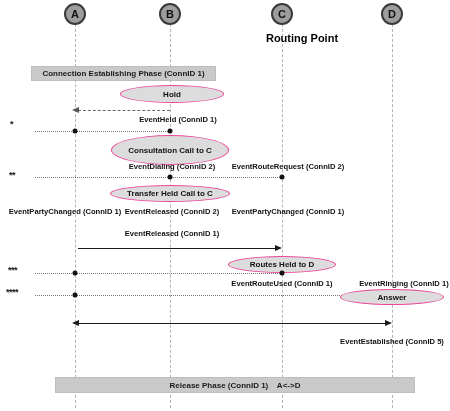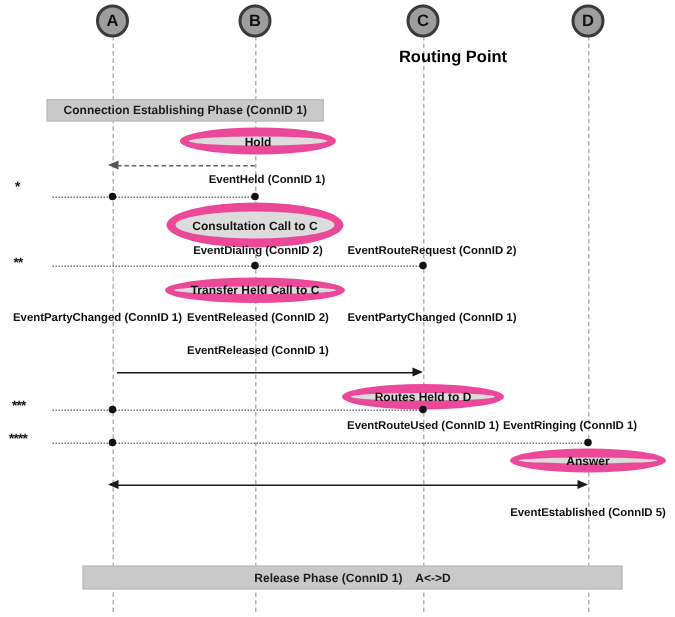--- a/index.html
+++ b/index.html
@@ -45,21 +45,21 @@
     font-size: 8px;
     font-weight: bold;
     text-align: center;
     line-height: 14px;
     white-space: pre;
   }
   
   .action-ellipse {
     position: absolute;
     background: #dcdcdc;
-    border: 6px solid #ec4899;
+    border: 1px solid #ec4899;
     border-radius: 50%;
     box-sizing: border-box;
     color: #111;
     font-size: 8px;
     font-weight: bold;
     text-align: center;
     display: flex;
     align-items: center;
     justify-content: center;
     white-space: nowrap;
@@ -174,28 +174,28 @@
   <div class="arrow-head right" style="left:275px; top:245px;"></div>
 
   <div class="action-ellipse" style="left:228px; top:256px; width:108px; height:17px;">Routes Held to D</div>
 
   <div class="star-marker" style="left:8px; top:265px;">***</div>
   <div class="sync-line" style="left:35px; top:273px; width:247px;"></div>
   <div class="dot" style="left:75px; top:273px;"></div>
   <div class="dot" style="left:282px; top:273px;"></div>
 
   <div class="evt-label" style="left:282px; top:279px;">EventRouteUsed (ConnID 1)</div>
-  <div class="evt-label" style="left:380px; top:279px;">EventRinging (ConnID 1)</div>
+  <div class="evt-label" style="left:404px; top:279px;">EventRinging (ConnID 1)</div>
 
   <div class="star-marker" style="left:6px; top:287px;">****</div>
   <div class="sync-line" style="left:35px; top:295px; width:357px;"></div>
   <div class="dot" style="left:75px; top:295px;"></div>
   <div class="dot" style="left:392px; top:295px;"></div>
 
-  <div class="action-ellipse" style="left:340px; top:299px; width:104px; height:16px;">Answer</div>
+  <div class="action-ellipse" style="left:340px; top:289px; width:104px; height:16px;">Answer</div>
 
   <div class="arrow-line" style="left:78px; top:323px; width:310px;"></div>
   <div class="arrow-head left" style="left:72px; top:320px;"></div>
   <div class="arrow-head right" style="left:385px; top:320px;"></div>
 
   <div class="evt-label" style="left:392px; top:337px;">EventEstablished (ConnID 5)</div>
 
   <div class="phase-bar" style="left:55px; top:377px; width:360px; height:16px; line-height:15px;">Release Phase (ConnID 1)    A&lt;-&gt;D</div>
 
 </div>

